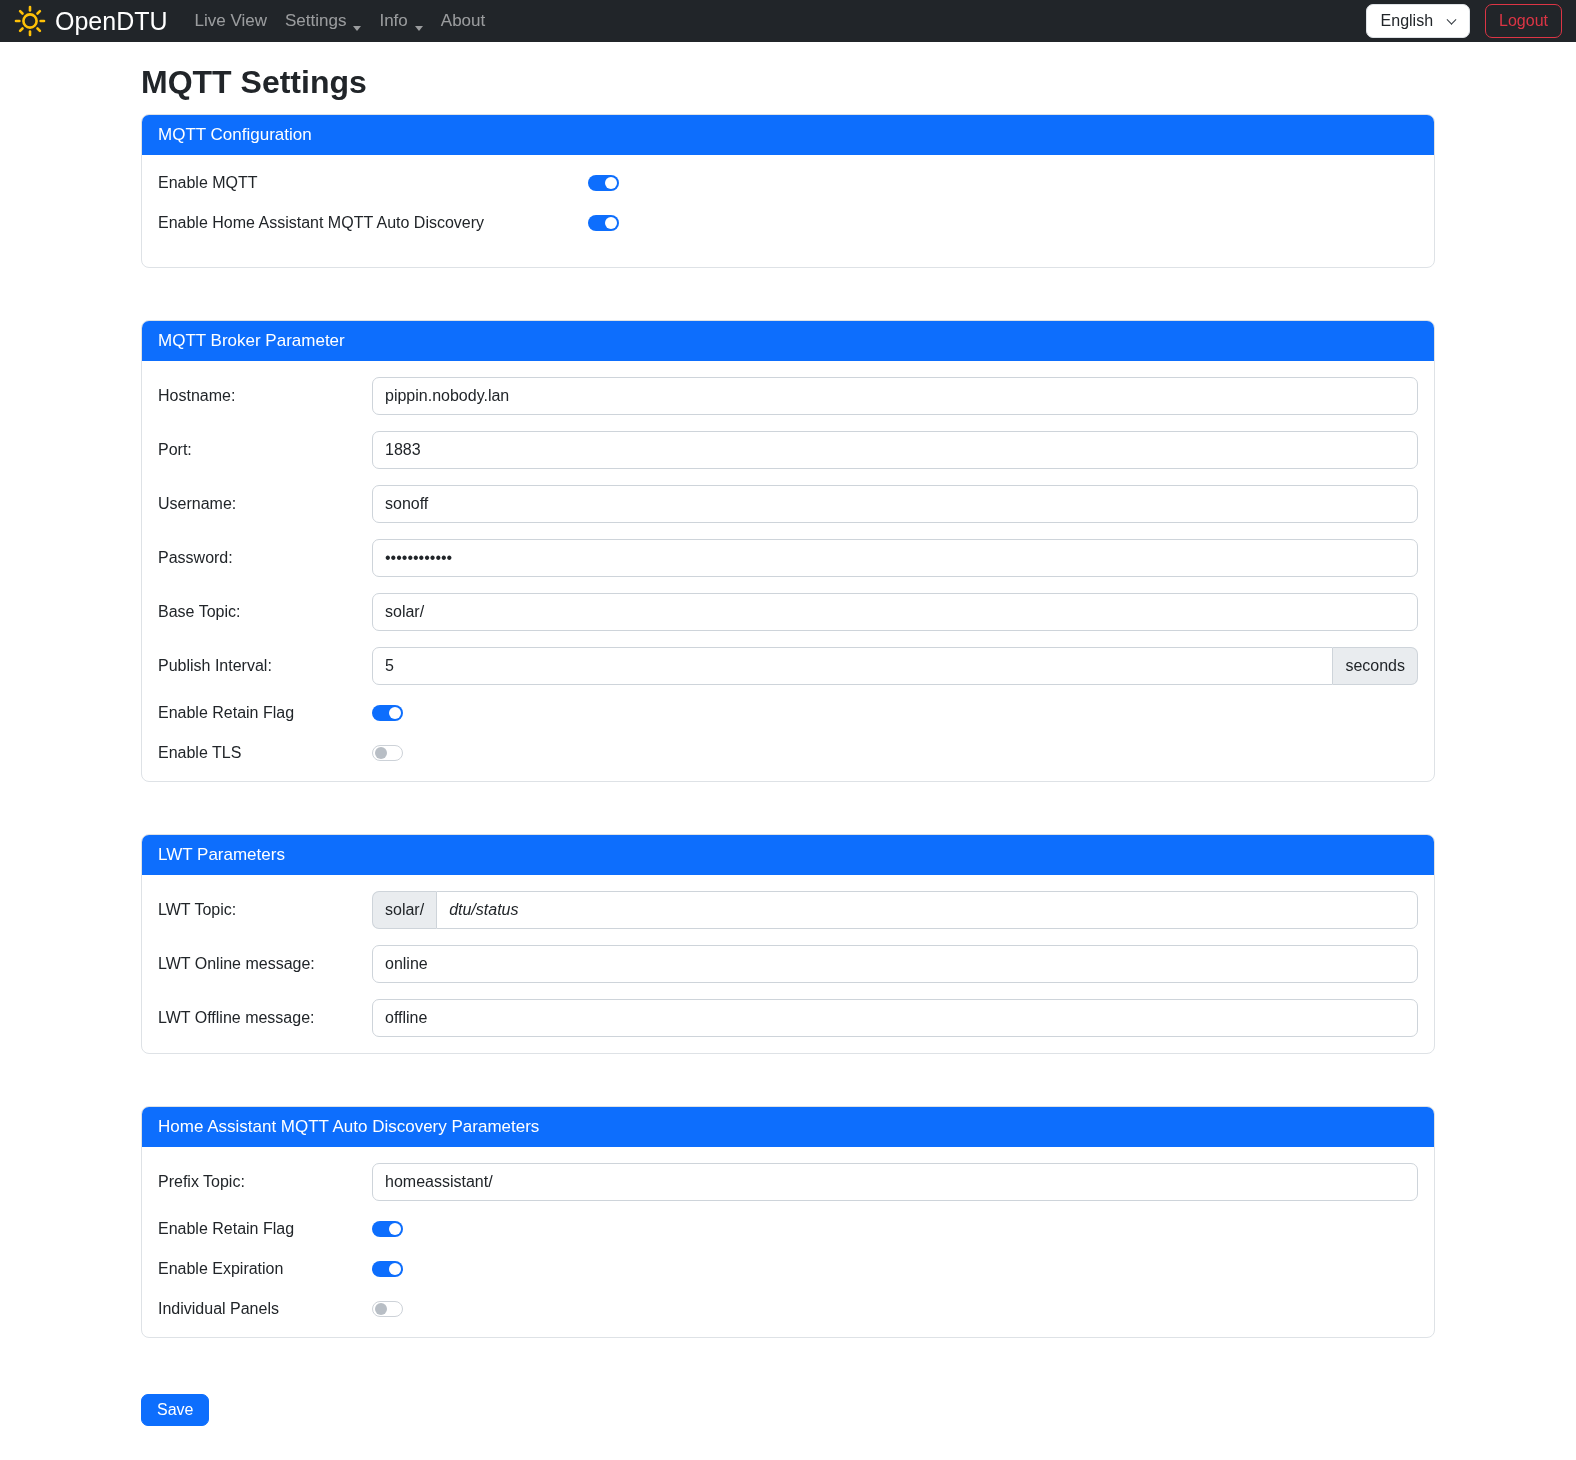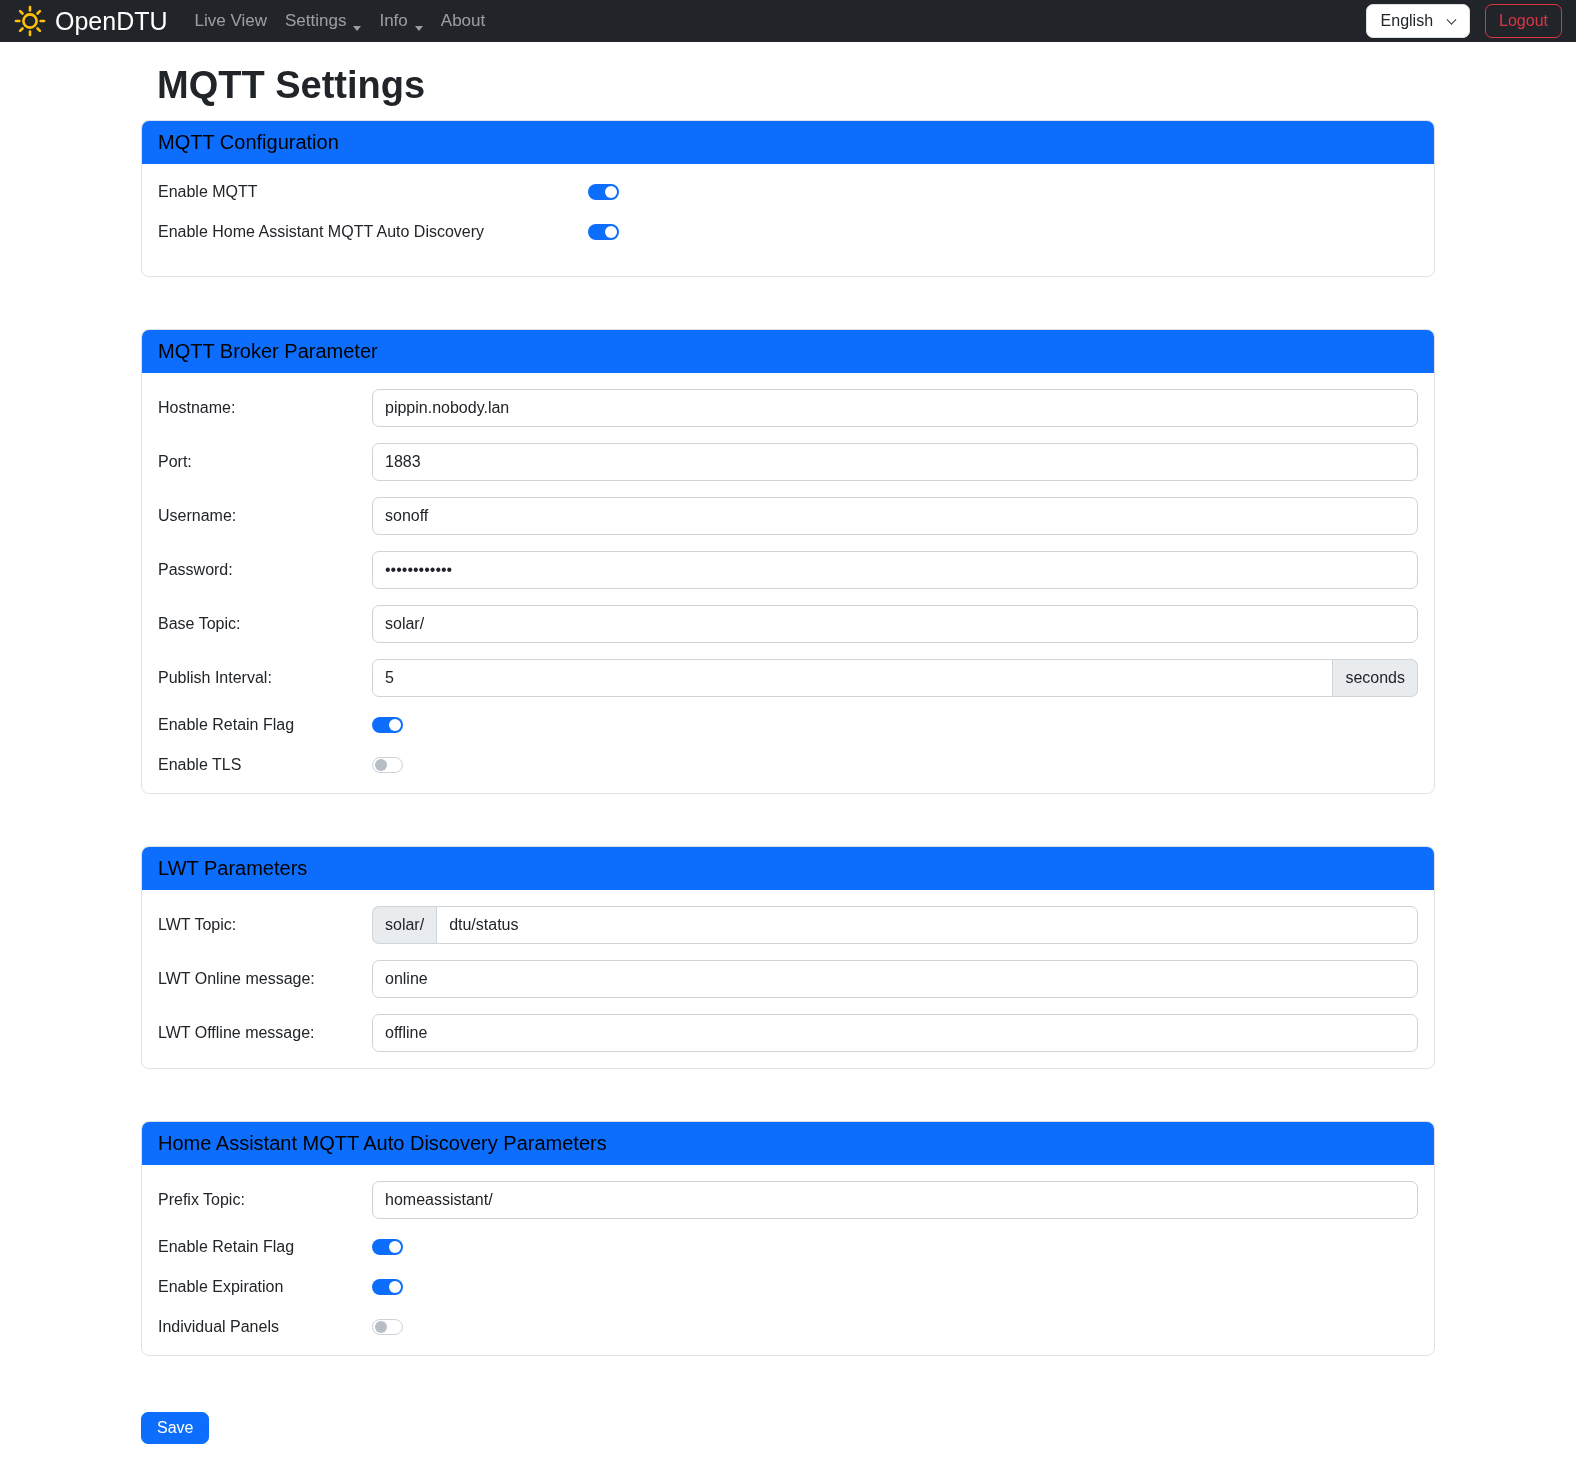--- a/index.html
+++ b/index.html
@@ -53,29 +53,29 @@
     transform:translateY(-68%) rotate(45deg);
   }
   .logout-btn {
     background:transparent; border:1px solid #dc3545; color:#dc3545;
     border-radius:7px; padding:7px 13px; font-size:16px;
     cursor:pointer; font-family:inherit;
   }
 
   
   .container { width:1294px; margin:0 auto; padding-top:22px; }
-  .page-title { font-size:38px; font-weight:600; margin:0 0 13px 16px; color:#212529; }
+  .page-title { font-size:32px; font-weight:600; margin:0 0 13px 0; color:#212529; }
 
   .card {
     border:1px solid #dee2e6; border-radius:8px;
     background:#fff; margin-bottom:52px;
   }
   .card-header {
-    background:#0d6efd; color:#000000;
-    padding:10px 16px; font-size:20px;
+    background:#0d6efd; color:#ffffff;
+    padding:10px 16px; font-size:17px;
     border-radius:7px 7px 0 0;
   }
   .card-body { padding:16px; }
   .card.config .card-body { padding-bottom:32px; }
 
   .form-row { display:flex; align-items:center; margin-bottom:16px;justify-content:flex-end; }
   .card-body .form-row:last-child { margin-bottom:0; }
   .form-label { flex:0 0 214px; padding-right:12px; }
   .card.config .form-label { flex-basis:430px; }
   .form-field { flex:1; display:flex; align-items:center; }
@@ -86,21 +86,21 @@
     padding:6px 12px; font-size:16px; color:#212529;
     font-family:inherit; background:#fff; outline:none;
   }
   .group-text {
     background:#e9ecef; border:1px solid #ced4da;
     height:38px; padding:3px 12px; font-size:16px; color:#212529;
     display:flex; align-items:center; white-space:nowrap;
   }
   .prefix { border-radius:7px 0 0 7px; border-right:0; }
   .suffix { border-radius:0 7px 7px 0; border-left:0; }
-  .form-control.with-prefix { border-radius:0 7px 7px 0; }
+  .form-control.with-prefix { border-radius:0 7px 7px 0;font-style:italic; }
   .form-control.with-suffix { border-radius:7px 0 0 7px; }
 
   .toggle-row { min-height:24px; }
   .switch {
     display:inline-block; width:31px; height:16px;
     border-radius:16px; position:relative; cursor:pointer;
   }
   .switch::after {
     content:""; position:absolute; width:12px; height:12px; border-radius:50%;
   }

